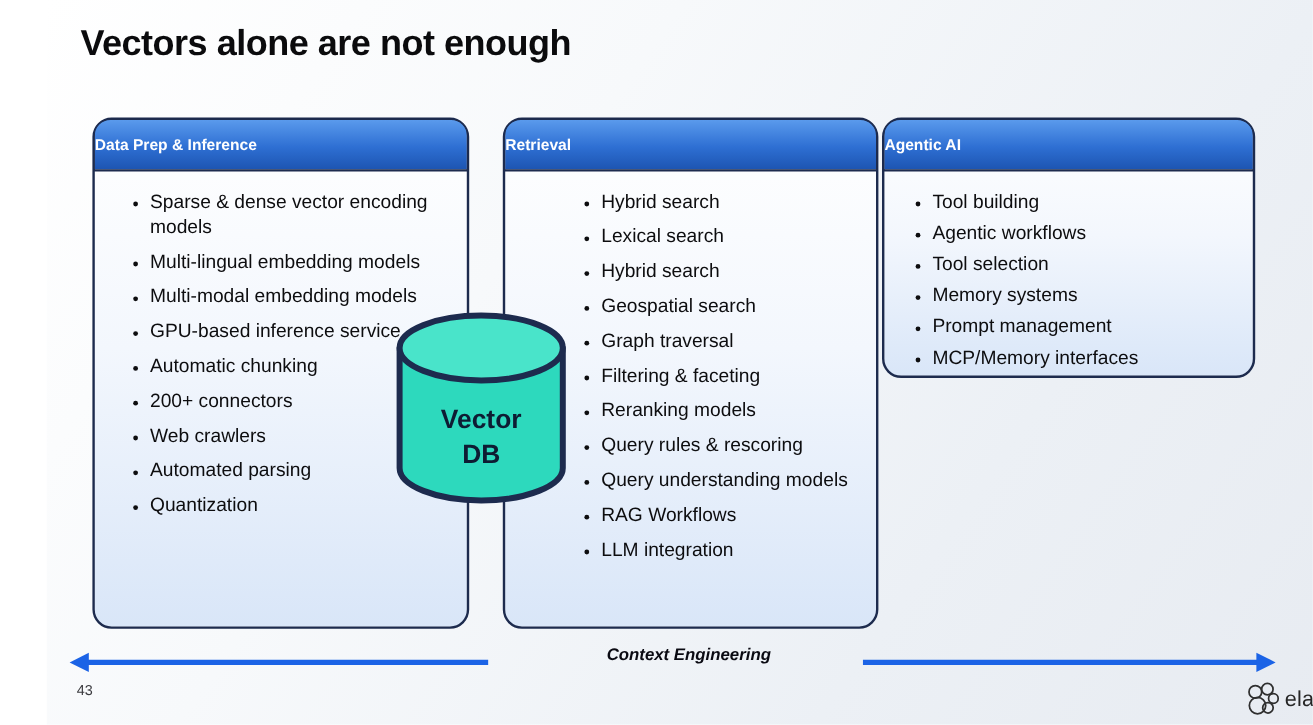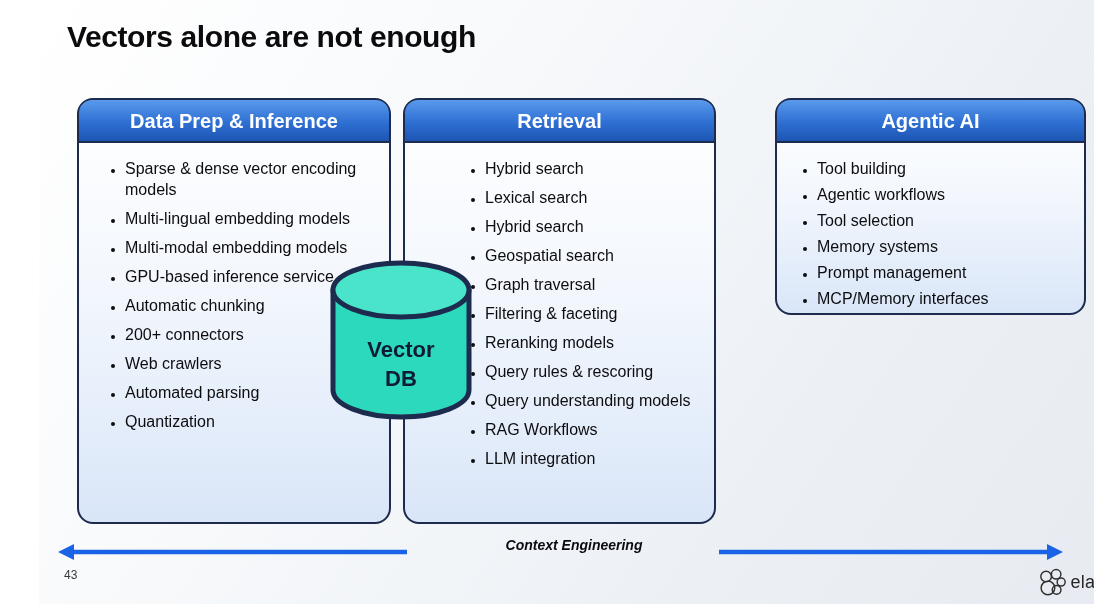--- a/index.html
+++ b/index.html
@@ -24,40 +24,40 @@
     box-sizing:border-box;
   }
   .panel-header{
     position:absolute;left:-1px;top:-1px;right:-1px;
     height:44px;
     border:1.5px solid #1d2b4e;
     border-bottom-width:2.5px;
     border-radius:14px 14px 0 0;
     background:linear-gradient(180deg,#5a9aec 0%,#2e6fd3 55%,#1d55b2 100%);
     color:#ffffff;
-    font-size:20px;font-weight:bold;
-    text-align:center;line-height:42px;
+    font-size:13px;font-weight:bold;
+    text-align:left;line-height:42px;
     box-sizing:border-box;
   }
   .panel ul{
     margin:0;list-style:disc;color:#0d0d0f;
   }
   .panel ul li{
     font-size:16px;line-height:21px;margin-bottom:8px;
     color:#0d0d0f;
   }
   .panel ul li::marker{font-size:12px;}
   #panel-dataprep ul{padding:58px 26px 0 46px;}
   #panel-retrieval ul{padding:58px 10px 0 80px;}
   #panel-agentic ul{padding:58px 4px 0 40px;}
   #panel-eval ul{padding:58px 4px 0 40px;}
   #panel-agentic ul li,#panel-eval ul li{margin-bottom:5px;}
   #panel-dataprep{left:38px;top:98px;width:314px;height:426px;}
-  #panel-retrieval{left:364px;top:98px;width:313px;height:426px;}
-  #panel-agentic{left:736px;top:98px;width:311px;height:217px;}
+  #panel-retrieval{left:380px;top:98px;width:313px;height:426px;}
+  #panel-agentic{left:696px;top:98px;width:311px;height:217px;}
   #panel-eval{left:722px;top:332px;width:311px;height:193px;}
   .cylinder{position:absolute;left:289px;top:258px;width:146px;height:164px;text-align:right;}
   .footer-label{
     position:absolute;left:395px;top:537px;width:280px;
     text-align:center;
     font-size:14px;font-weight:bold;font-style:italic;color:#0a0a12;
   }
   .arrow{position:absolute;top:543px;height:18px;}
   .arrow-left{left:18px;width:350px;}
   .arrow-right{left:680px;width:345px;}

